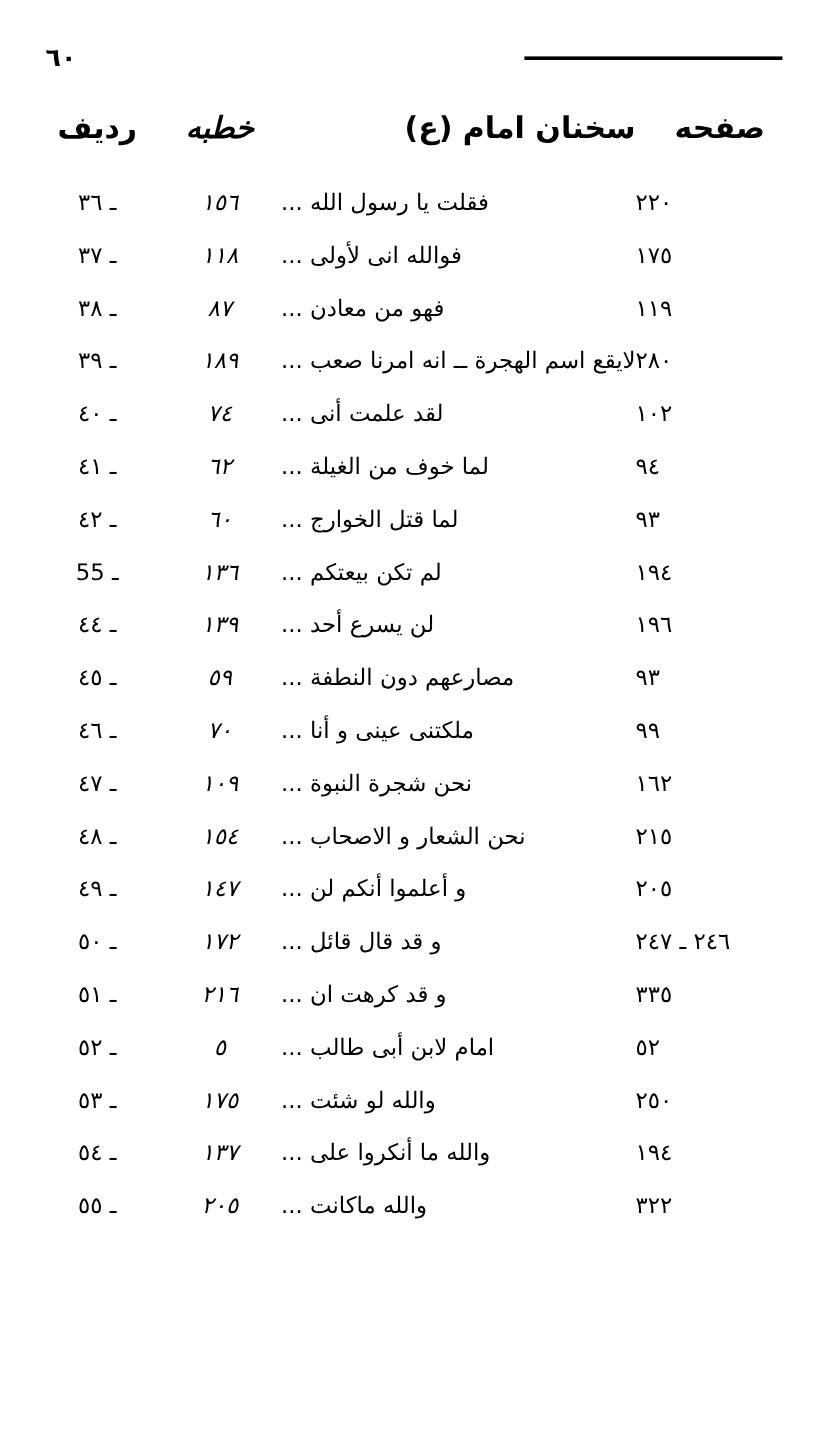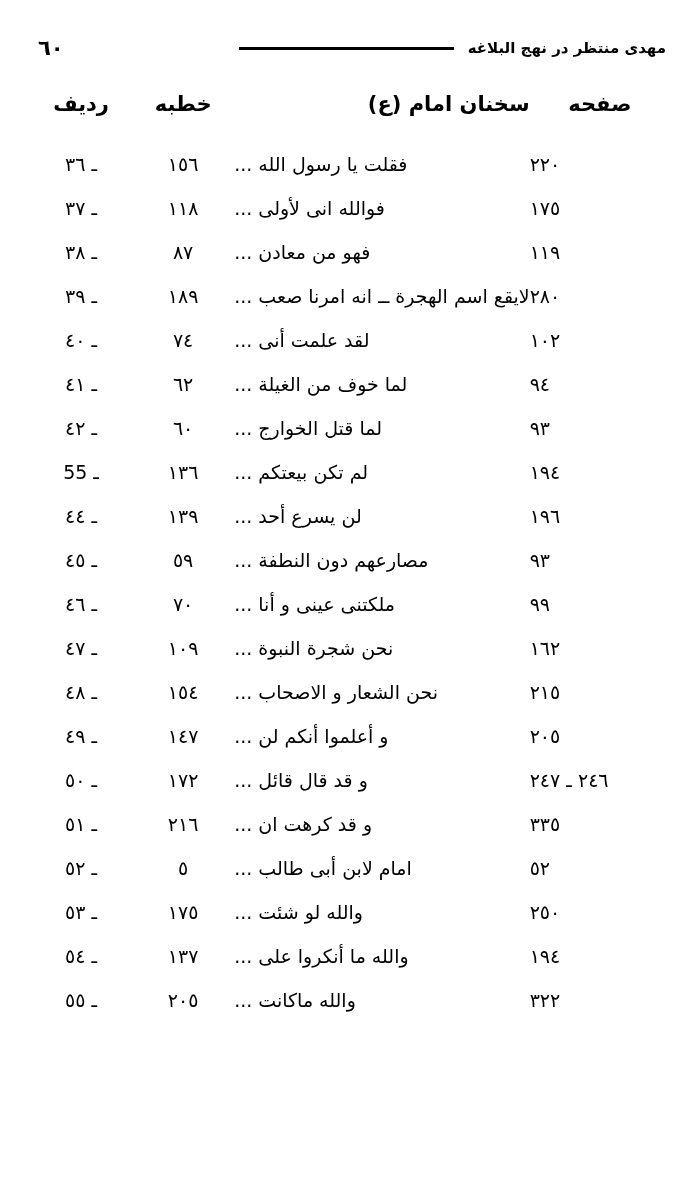--- a/index.html
+++ b/index.html
@@ -52,56 +52,55 @@
   }
 
   
   table.toc {
     width: 100%;
     border-collapse: collapse;
     direction: rtl;
     margin-top: 14px;
   }
   table.toc th {
-    font-size: 21px;
+    font-size: 25px;
     font-weight: 700;
     padding: 10px 0 26px 0;
     white-space: nowrap;
   }
   table.toc td {
     font-size: 19px;
     font-weight: 400;
     padding: 11px 0;
     white-space: nowrap;
   }
   col.c-radif  { width: 16%; }
   col.c-khotbe { width: 16%; }
   col.c-sokhan { width: 46%; }
   col.c-safhe  { width: 22%; }
 
   .col-radif  { text-align: center; }
-  .col-khotbe { text-align: center; }
+  .col-khotbe { text-align: center; font-style: italic; }
   .col-sokhan { text-align: left;  padding-left: 18px; }
   .col-safhe  { text-align: left; }
 
   th.col-radif  { text-align: center; }
   th.col-khotbe { text-align: center; }
   th.col-sokhan { text-align: right; padding-right: 0; }
   th.col-safhe  { text-align: center; }
 
   
   th.col-sokhan { padding-left: 0; }
 </style>
 </head>
 <body>
 
 <div class="page">
 
   <div class="header">
-    <span class="header-title">مهدى منتظر در نهج البلاغه</span>
     <span class="header-rule"></span>
     <span class="header-spacer"></span>
     <span class="header-page">٦٠</span>
   </div>
 
   <table class="toc">
     <colgroup>
       <col class="c-safhe">
       <col class="c-sokhan">
       <col class="c-khotbe">

